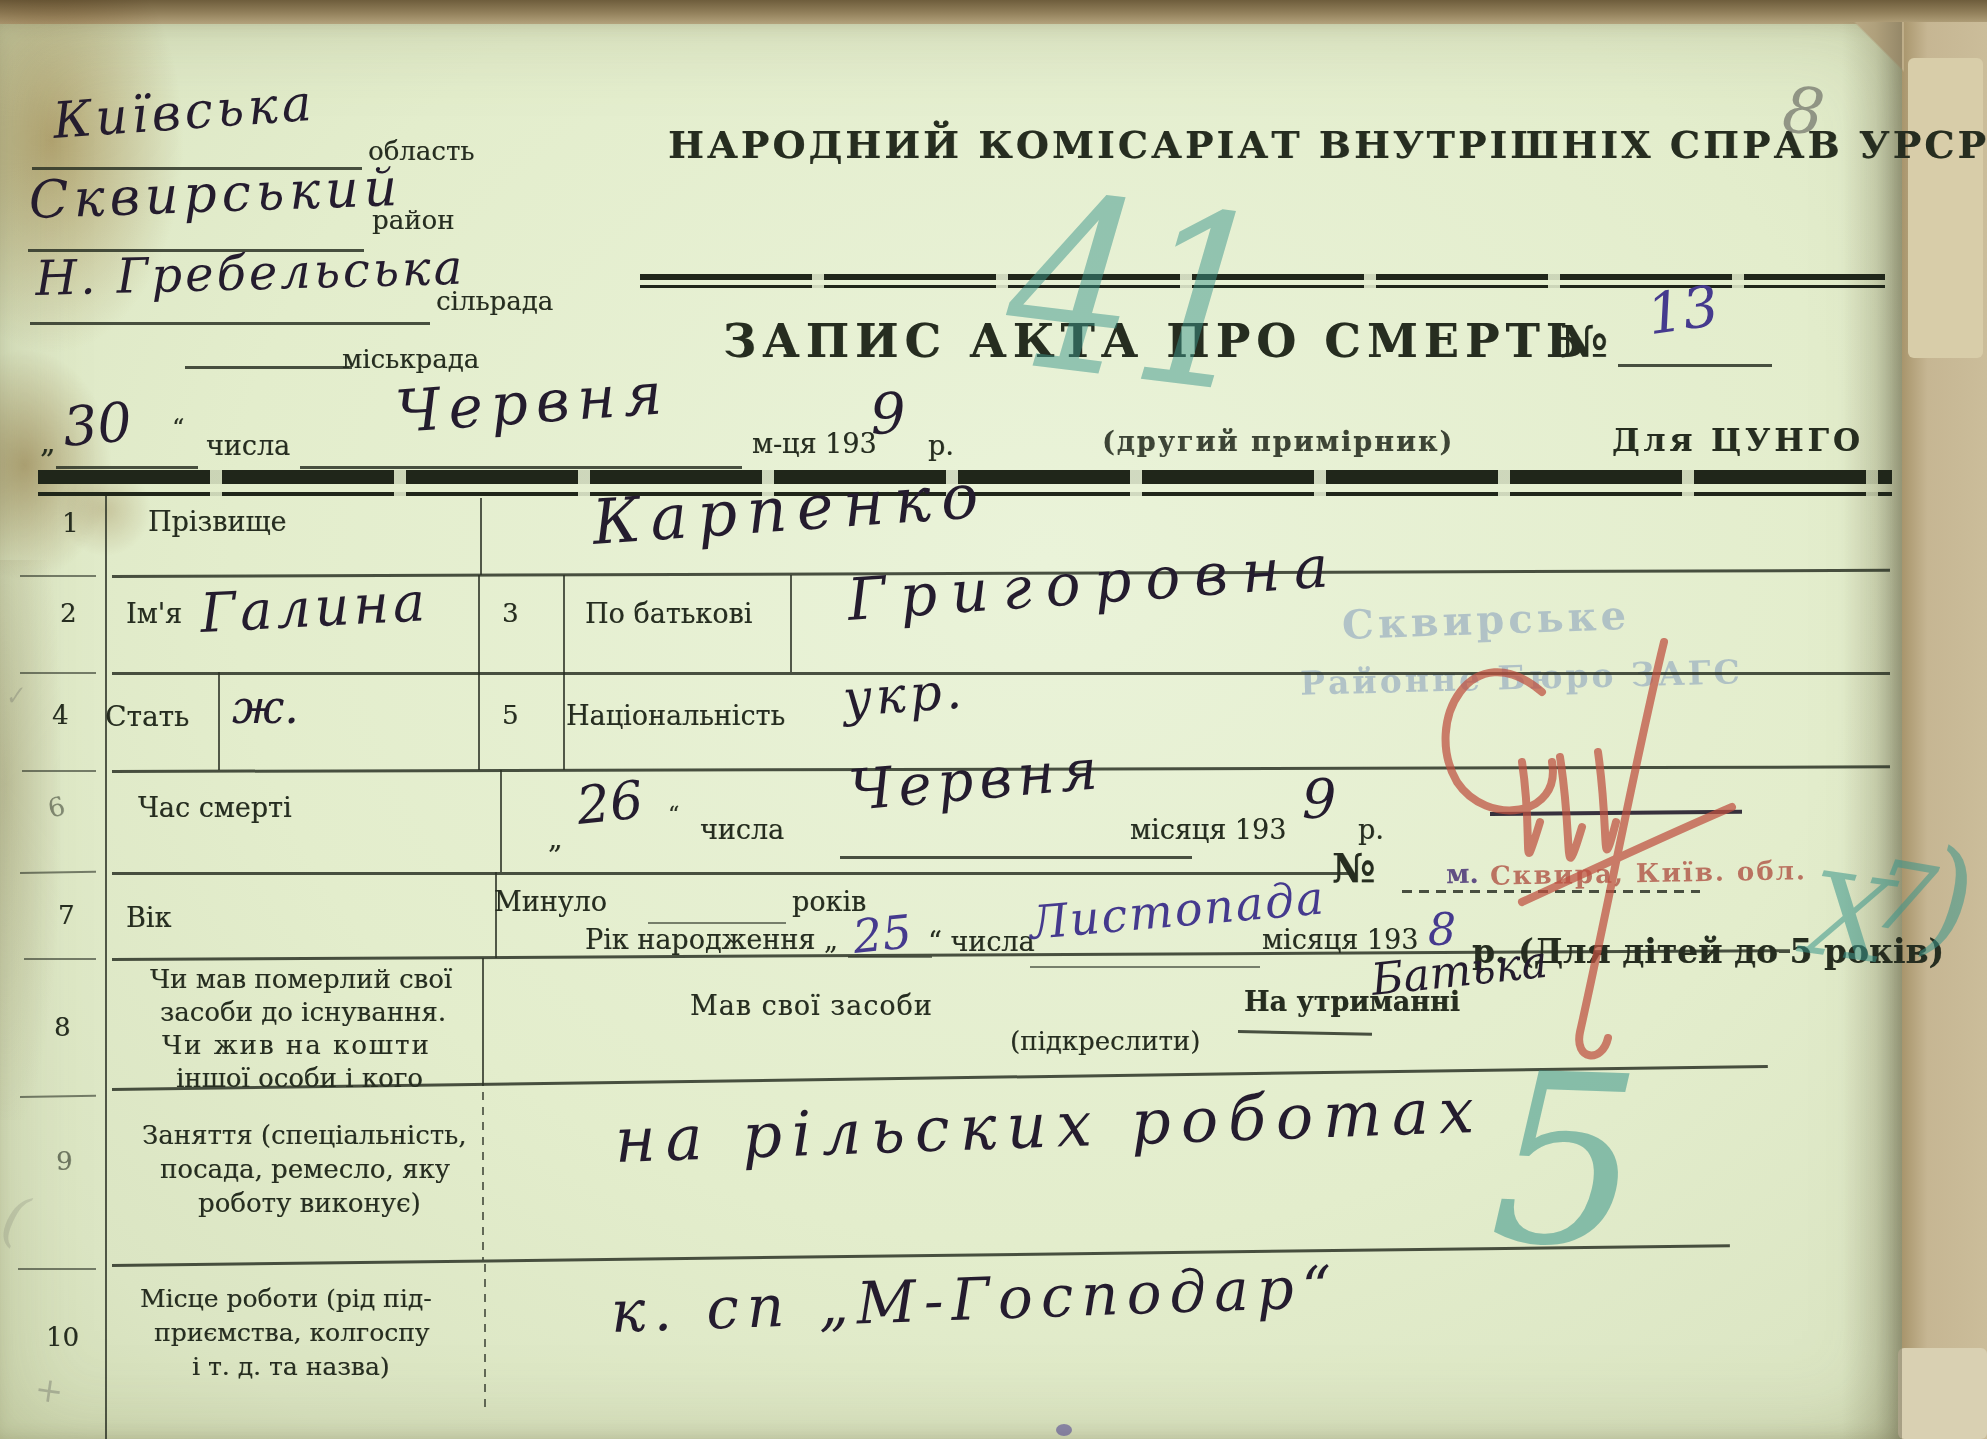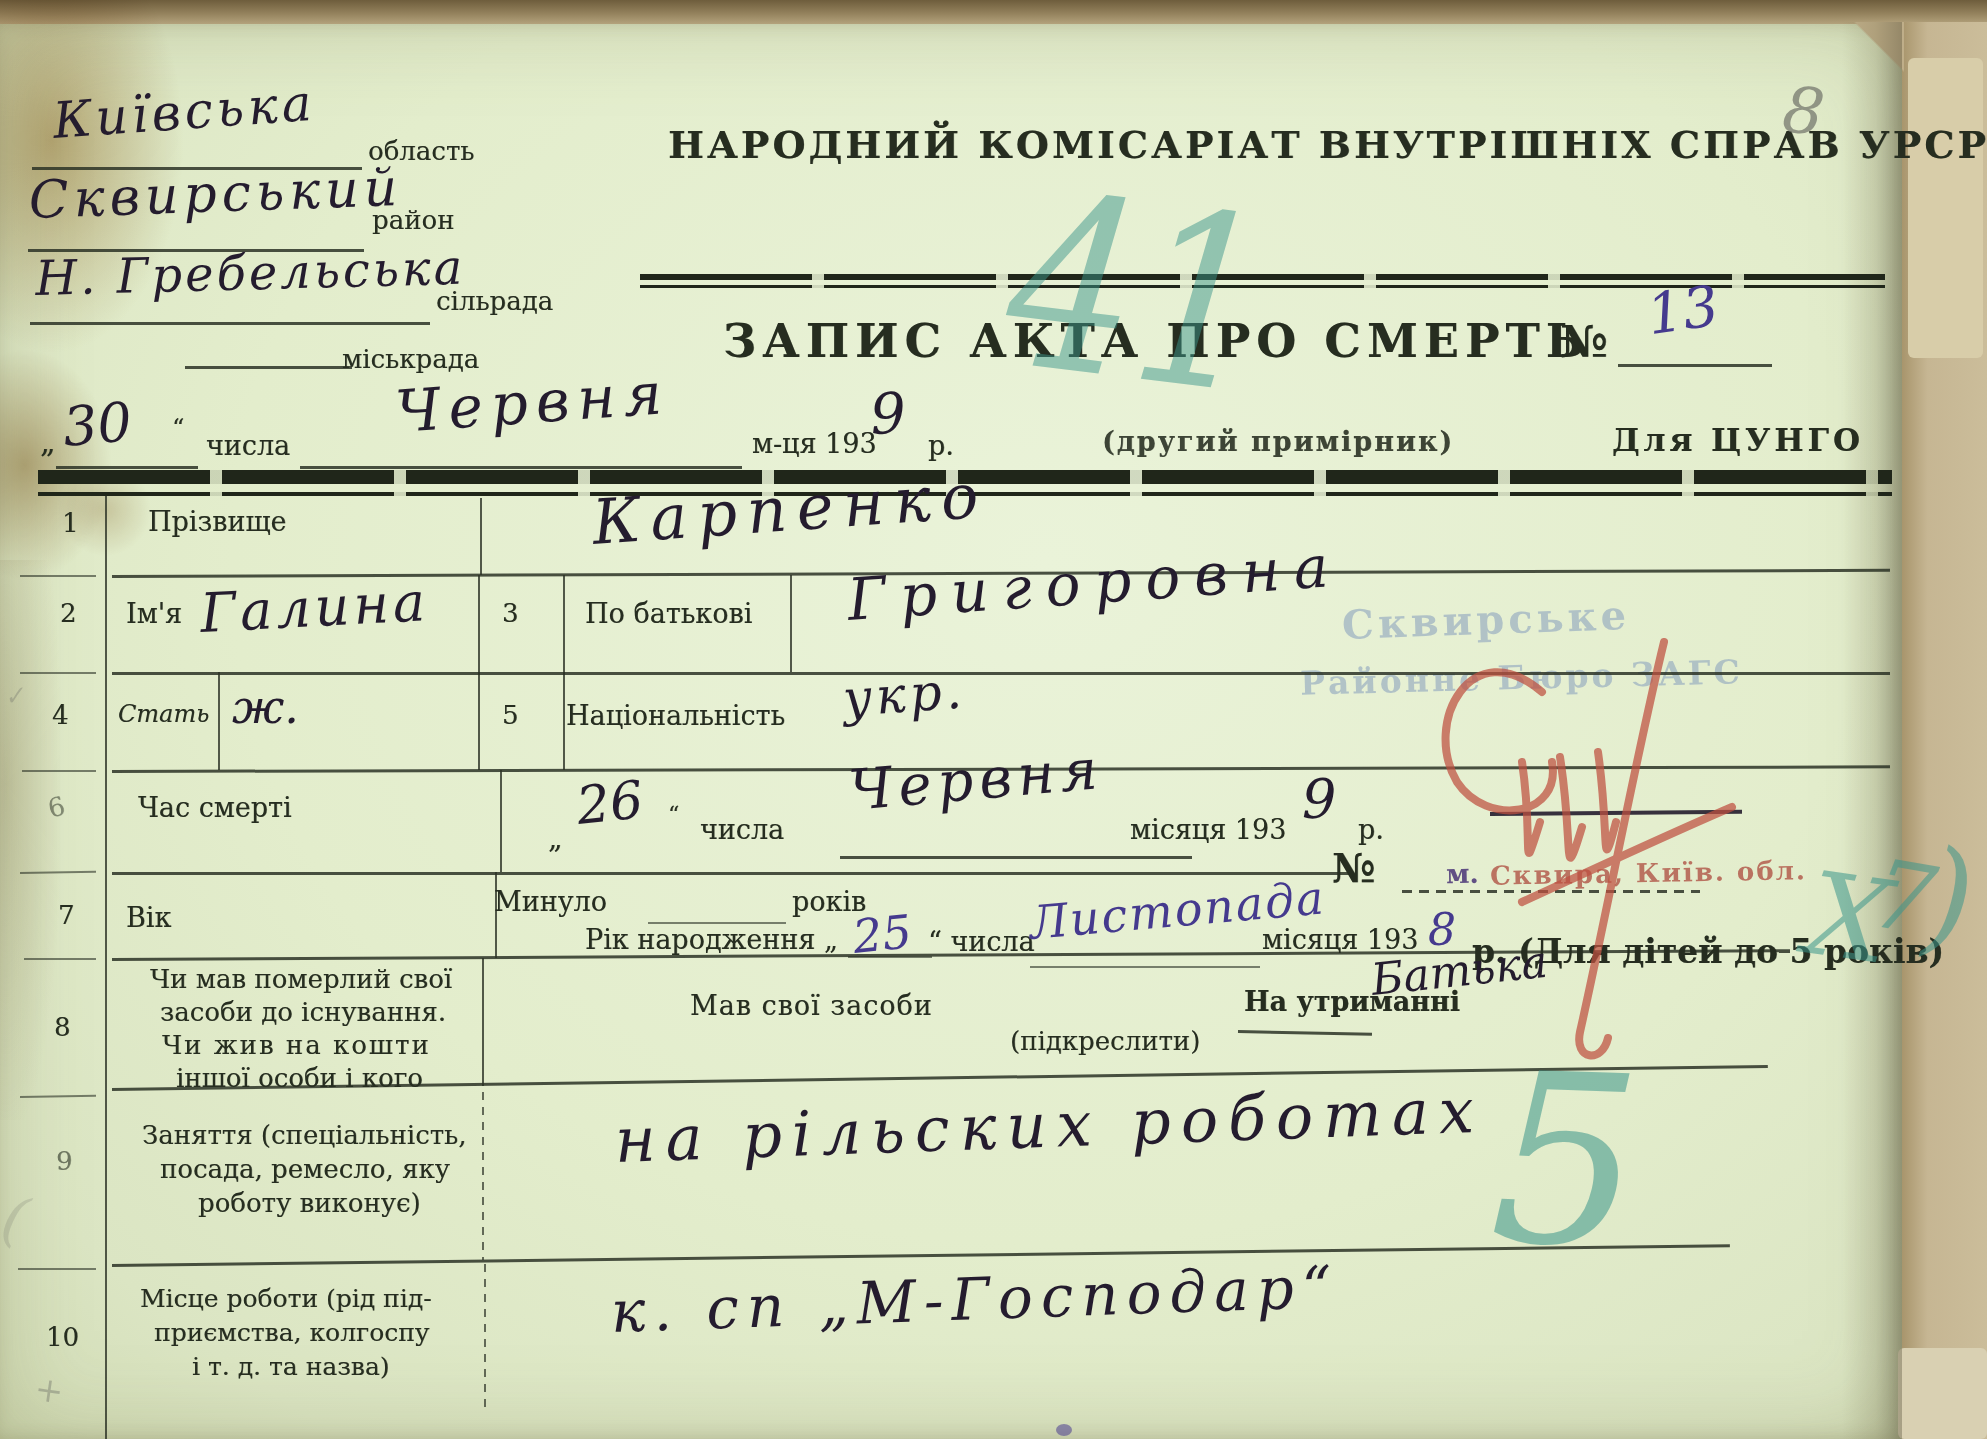--- a/index.html
+++ b/index.html
@@ -139,21 +139,21 @@
   <span class="pz hw" style="left:595px;top:486px;font-size:62px;letter-spacing:10px;transform:rotate(-4deg);">Карпенко</span>
 
   <span class="pz pr" style="left:60px;top:598px;font-size:26px;">2</span>
   <span class="pz pr" style="left:126px;top:598px;font-size:27px;">Ім'я</span>
   <span class="pz hw" style="left:202px;top:582px;font-size:54px;letter-spacing:4px;transform:rotate(-3deg);">Галина</span>
   <span class="pz pr" style="left:502px;top:598px;font-size:26px;">3</span>
   <span class="pz pr" style="left:585px;top:598px;font-size:27px;">По батькові</span>
   <span class="pz hw" style="left:850px;top:566px;font-size:58px;letter-spacing:14px;transform:rotate(-4deg);">Григоровна</span>
 
   <span class="pz pr" style="left:52px;top:700px;font-size:26px;">4</span>
-  <span class="pz pr" style="left:118px;top:700px;font-size:24px;font-style:italic;">Стать</span>
+  <span class="pz pr" style="left:105px;top:700px;font-size:28px;">Стать</span>
   <span class="pz hw" style="left:232px;top:680px;font-size:46px;">ж.</span>
   <span class="pz pr" style="left:502px;top:700px;font-size:26px;">5</span>
   <span class="pz pr" style="left:566px;top:700px;font-size:27px;">Національність</span>
   <span class="pz hw" style="left:845px;top:670px;font-size:50px;letter-spacing:4px;transform:rotate(-4deg);">укр.</span>
 
   <span class="pz pr" style="left:48px;top:792px;font-size:26px;opacity:.5;transform:rotate(-14deg);">6</span>
   <span class="pz pr" style="left:138px;top:792px;font-size:27px;">Час смерті</span>
   <span class="pz pr" style="left:548px;top:822px;font-size:28px;">„</span>
   <span class="pz hw" style="left:580px;top:776px;font-size:52px;transform:rotate(-6deg);">26</span>
   <span class="pz pr" style="left:668px;top:802px;font-size:22px;">“</span>

